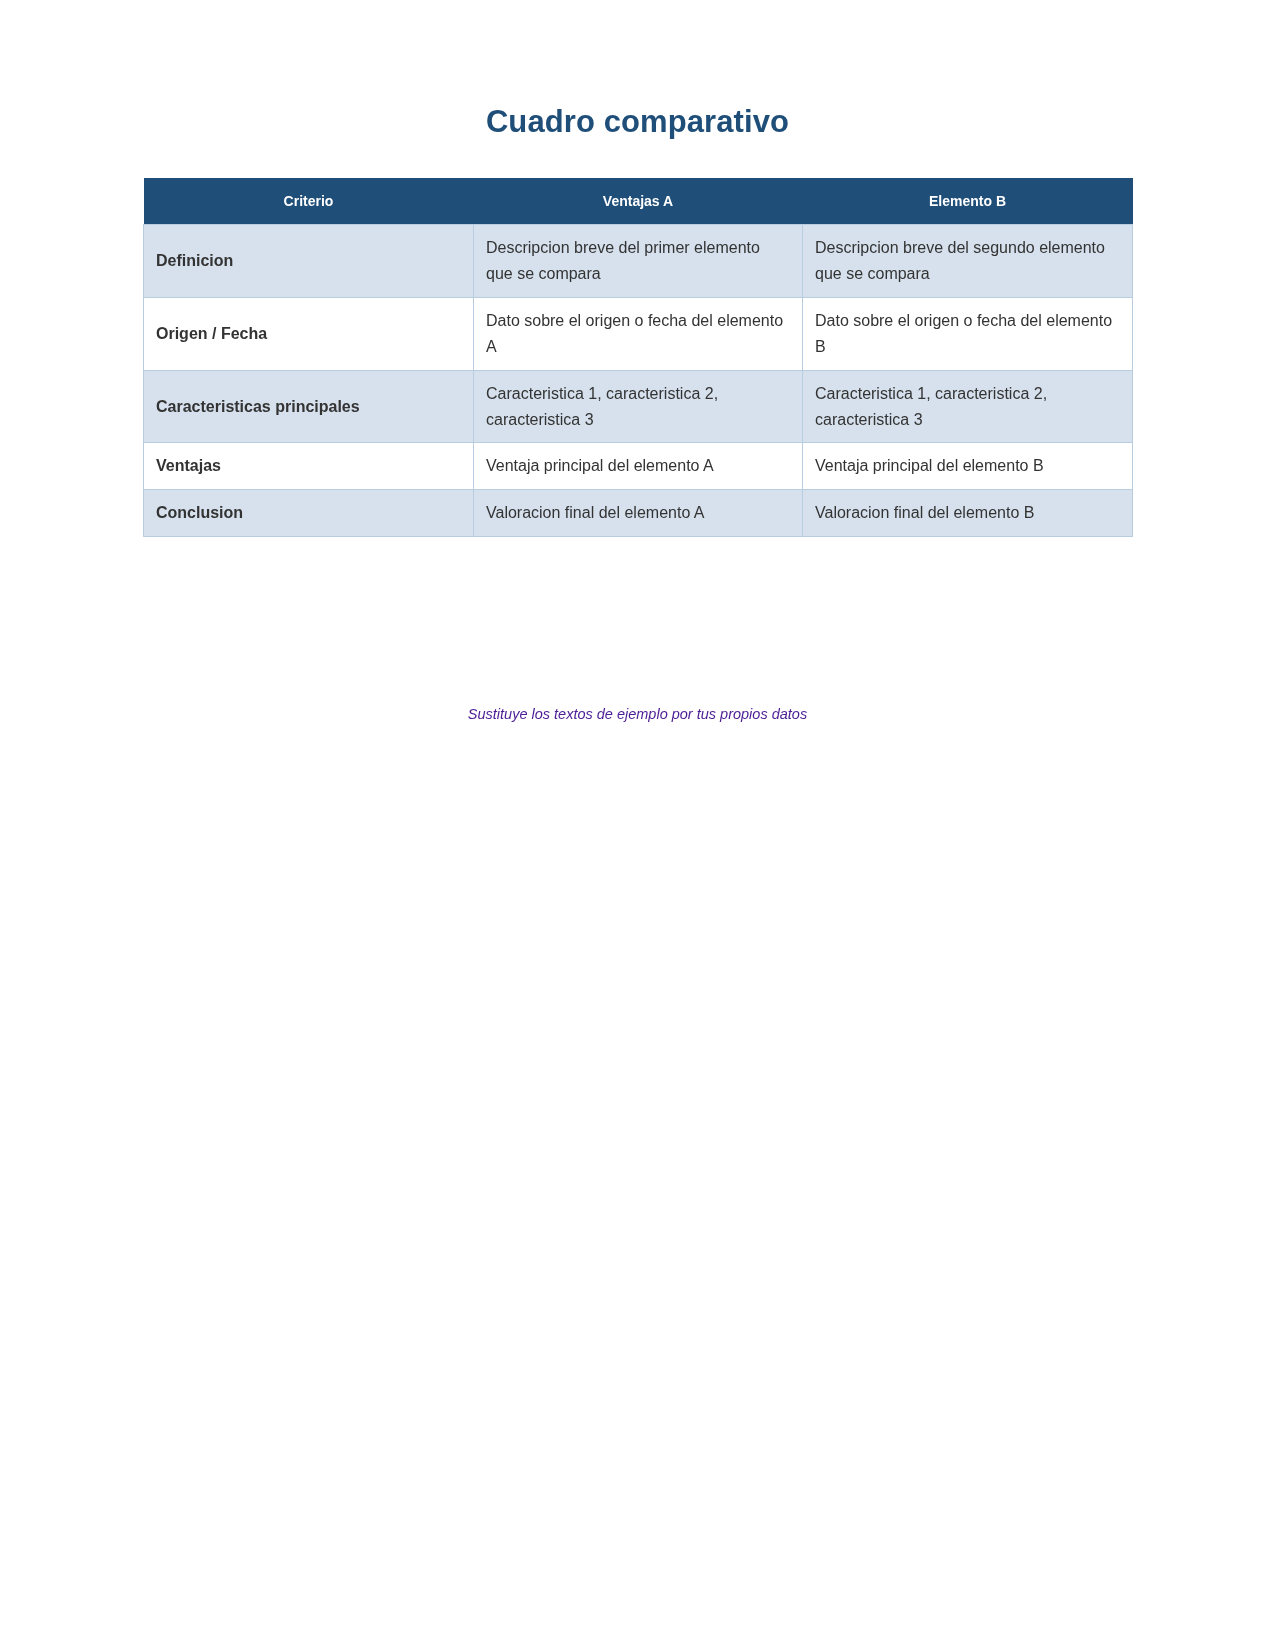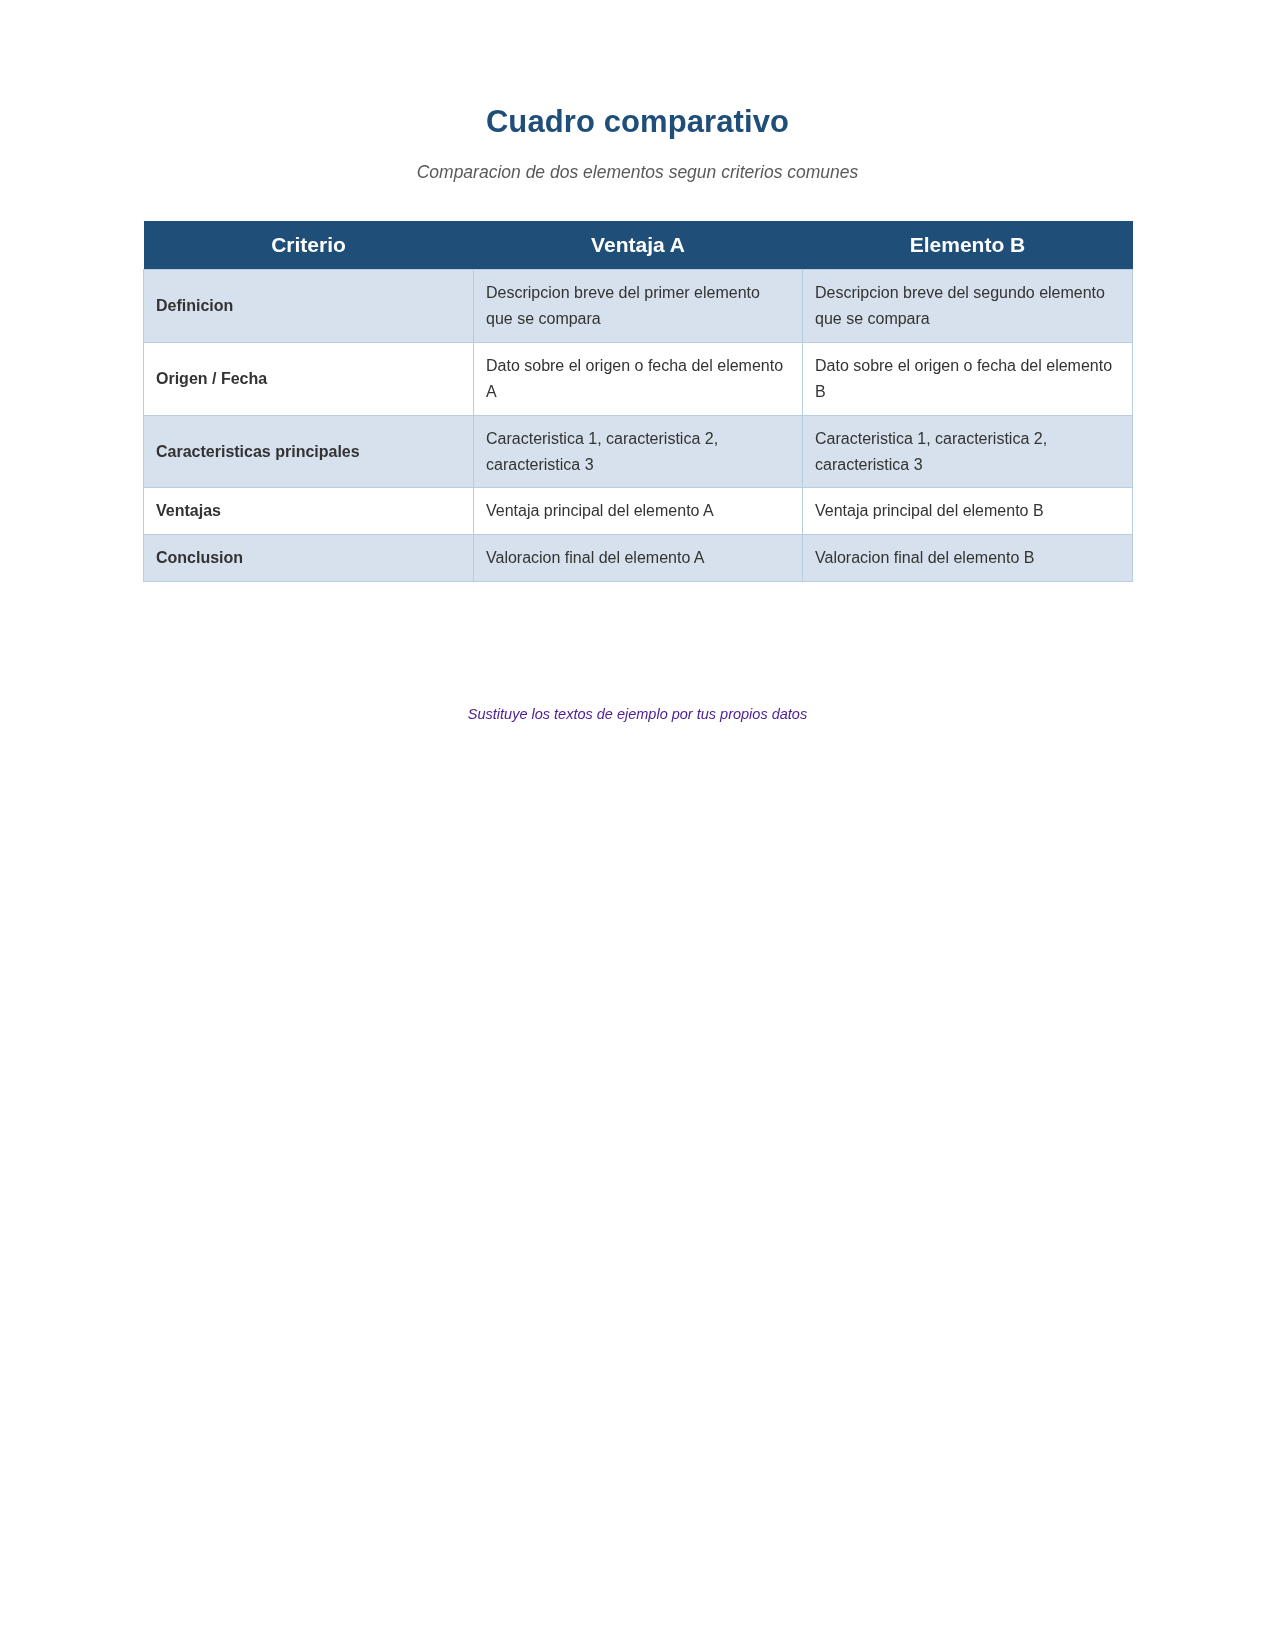--- a/index.html
+++ b/index.html
@@ -54,21 +54,21 @@
     table-layout: fixed;
   }
 
   table.cmp col.c-criterio { width: 330px; }
   table.cmp col.c-a        { width: 329px; }
   table.cmp col.c-b        { width: 330px; }
 
   table.cmp thead th {
     background: #1F4E79;
     color: #ffffff;
-    font-size: 21px;
+    font-size: 14px;
     font-weight: bold;
     text-align: center;
     padding: 12px 10px;
     border: none;
     height: 22px;
     vertical-align: middle;
   }
 
   table.cmp tbody td {
     border: 1px solid #b9cde0;
@@ -110,33 +110,32 @@
     margin-top: 20px;
   }
 </style>
 </head>
 <body>
 
 <div class="page">
 
   <h1 class="doc-title">Cuadro comparativo</h1>
 
-  <p class="doc-subtitle">Comparacion de dos elementos segun criterios comunes</p>
 
   <div class="table-wrap">
     <table class="cmp">
       <colgroup>
         <col class="c-criterio">
         <col class="c-a">
         <col class="c-b">
       </colgroup>
       <thead>
         <tr>
           <th>Criterio</th>
-          <th>Ventaja A</th>
+          <th>Ventajas A</th>
           <th>Elemento B</th>
         </tr>
       </thead>
       <tbody>
 
         <tr class="band">
           <td class="criterio">Definicion</td>
           <td class="cell">Descripcion breve del primer elemento que se compara</td>
           <td class="cell">Descripcion breve del segundo elemento que se compara</td>
         </tr>

